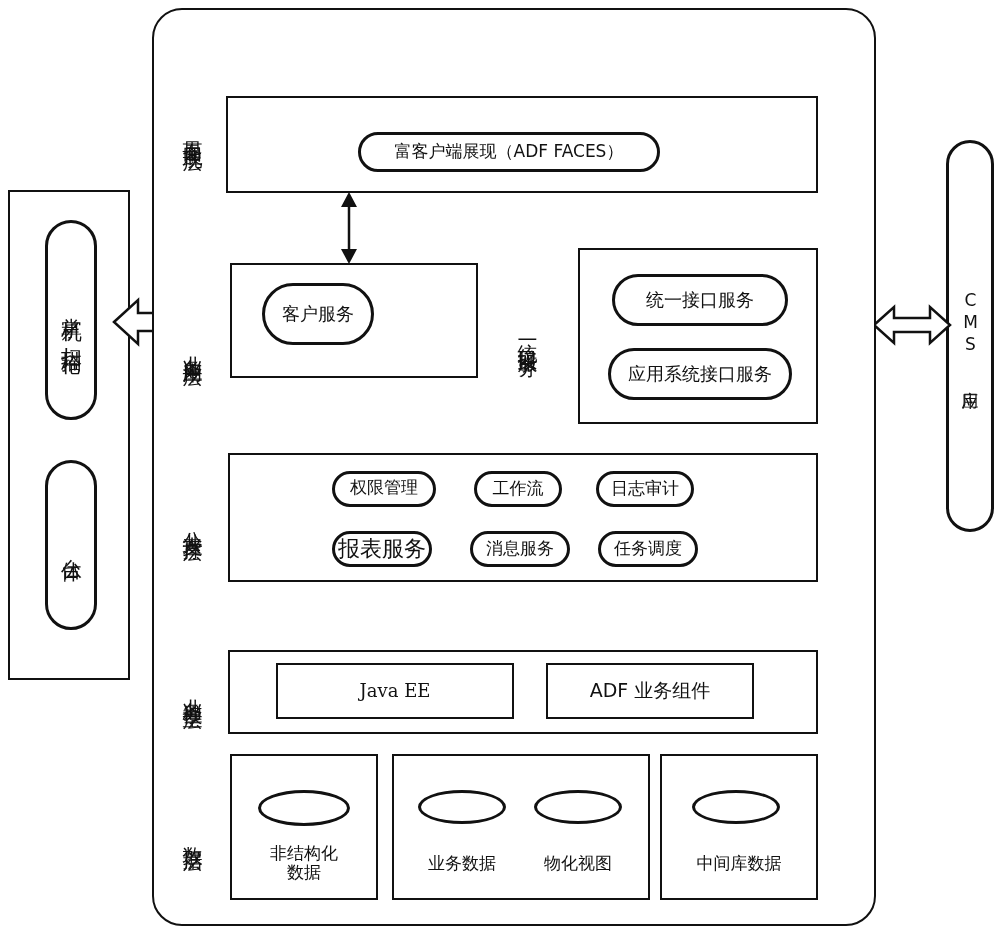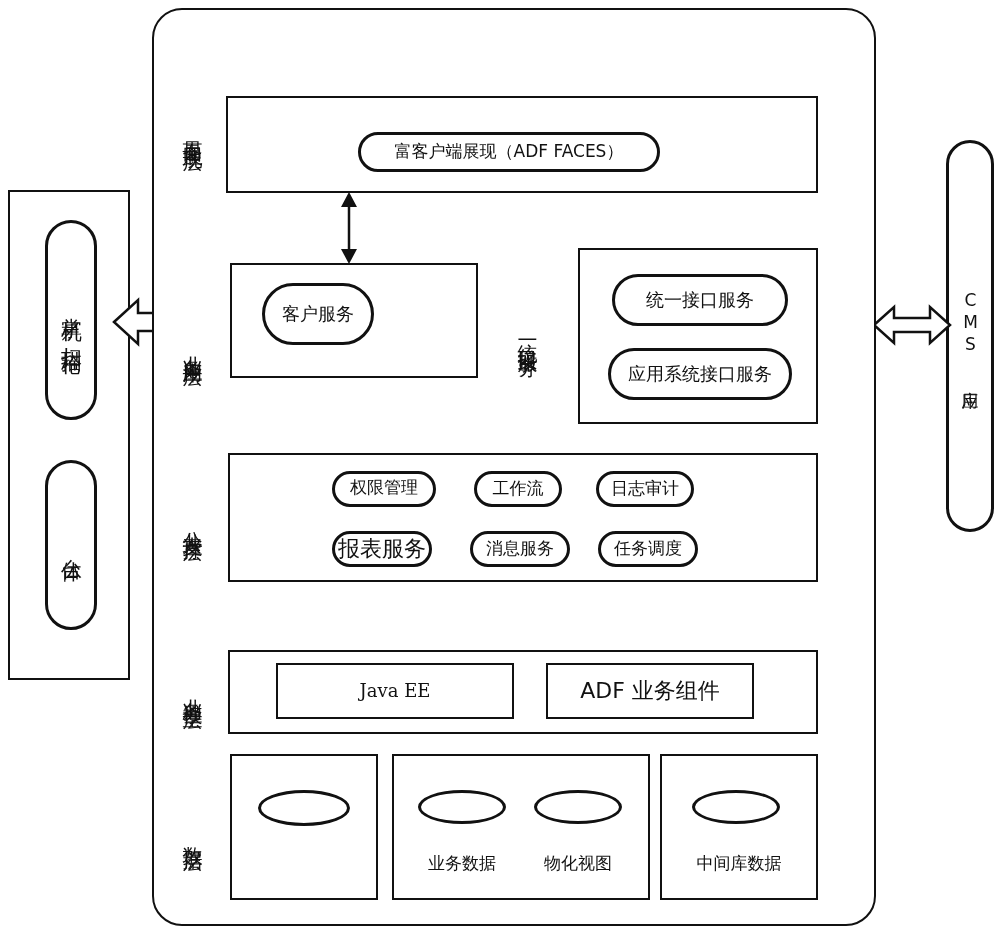--- a/index.html
+++ b/index.html
@@ -173,25 +173,27 @@
     <span style="font-size:17px;">任务调度</span>
   </div>
 
   <div class="box" style="left:228px; top:650px; width:590px; height:84px;"></div>
 
   <div class="box" style="left:276px; top:663px; width:238px; height:56px;">
     <div class="label mono-ish" style="left:0; top:0; right:0; bottom:0; font-size:18px;">Java EE</div>
   </div>
 
   <div class="box" style="left:546px; top:663px; width:208px; height:56px;">
-    <div class="label cn" style="left:0; top:0; right:0; bottom:0; font-size:22px;">ADF 业务组件</div>
+    <div class="label cn" style="left:0; top:0; right:0; bottom:0; font-size:19px;">ADF 业务组件</div>
   </div>
 
   <div class="box" style="left:230px; top:754px; width:148px; height:146px;"></div>
   <div class="ellipse" style="left:258px; top:790px; width:92px; height:36px;"></div>
+  <div class="label cn" style="left:230px; top:838px; width:148px; height:50px; font-size:17px; flex-direction:column;">非结构化
+数据</div>
 
   <div class="box" style="left:392px; top:754px; width:258px; height:146px;"></div>
   <div class="ellipse" style="left:418px; top:790px; width:88px; height:34px;"></div>
   <div class="label cn" style="left:408px; top:850px; width:108px; height:28px; font-size:17px;">业务数据</div>
 
   <div class="ellipse" style="left:534px; top:790px; width:88px; height:34px;"></div>
   <div class="label cn" style="left:524px; top:850px; width:108px; height:28px; font-size:17px;">物化视图</div>
 
   <div class="box" style="left:660px; top:754px; width:158px; height:146px;"></div>
   <div class="ellipse" style="left:692px; top:790px; width:88px; height:34px;"></div>

